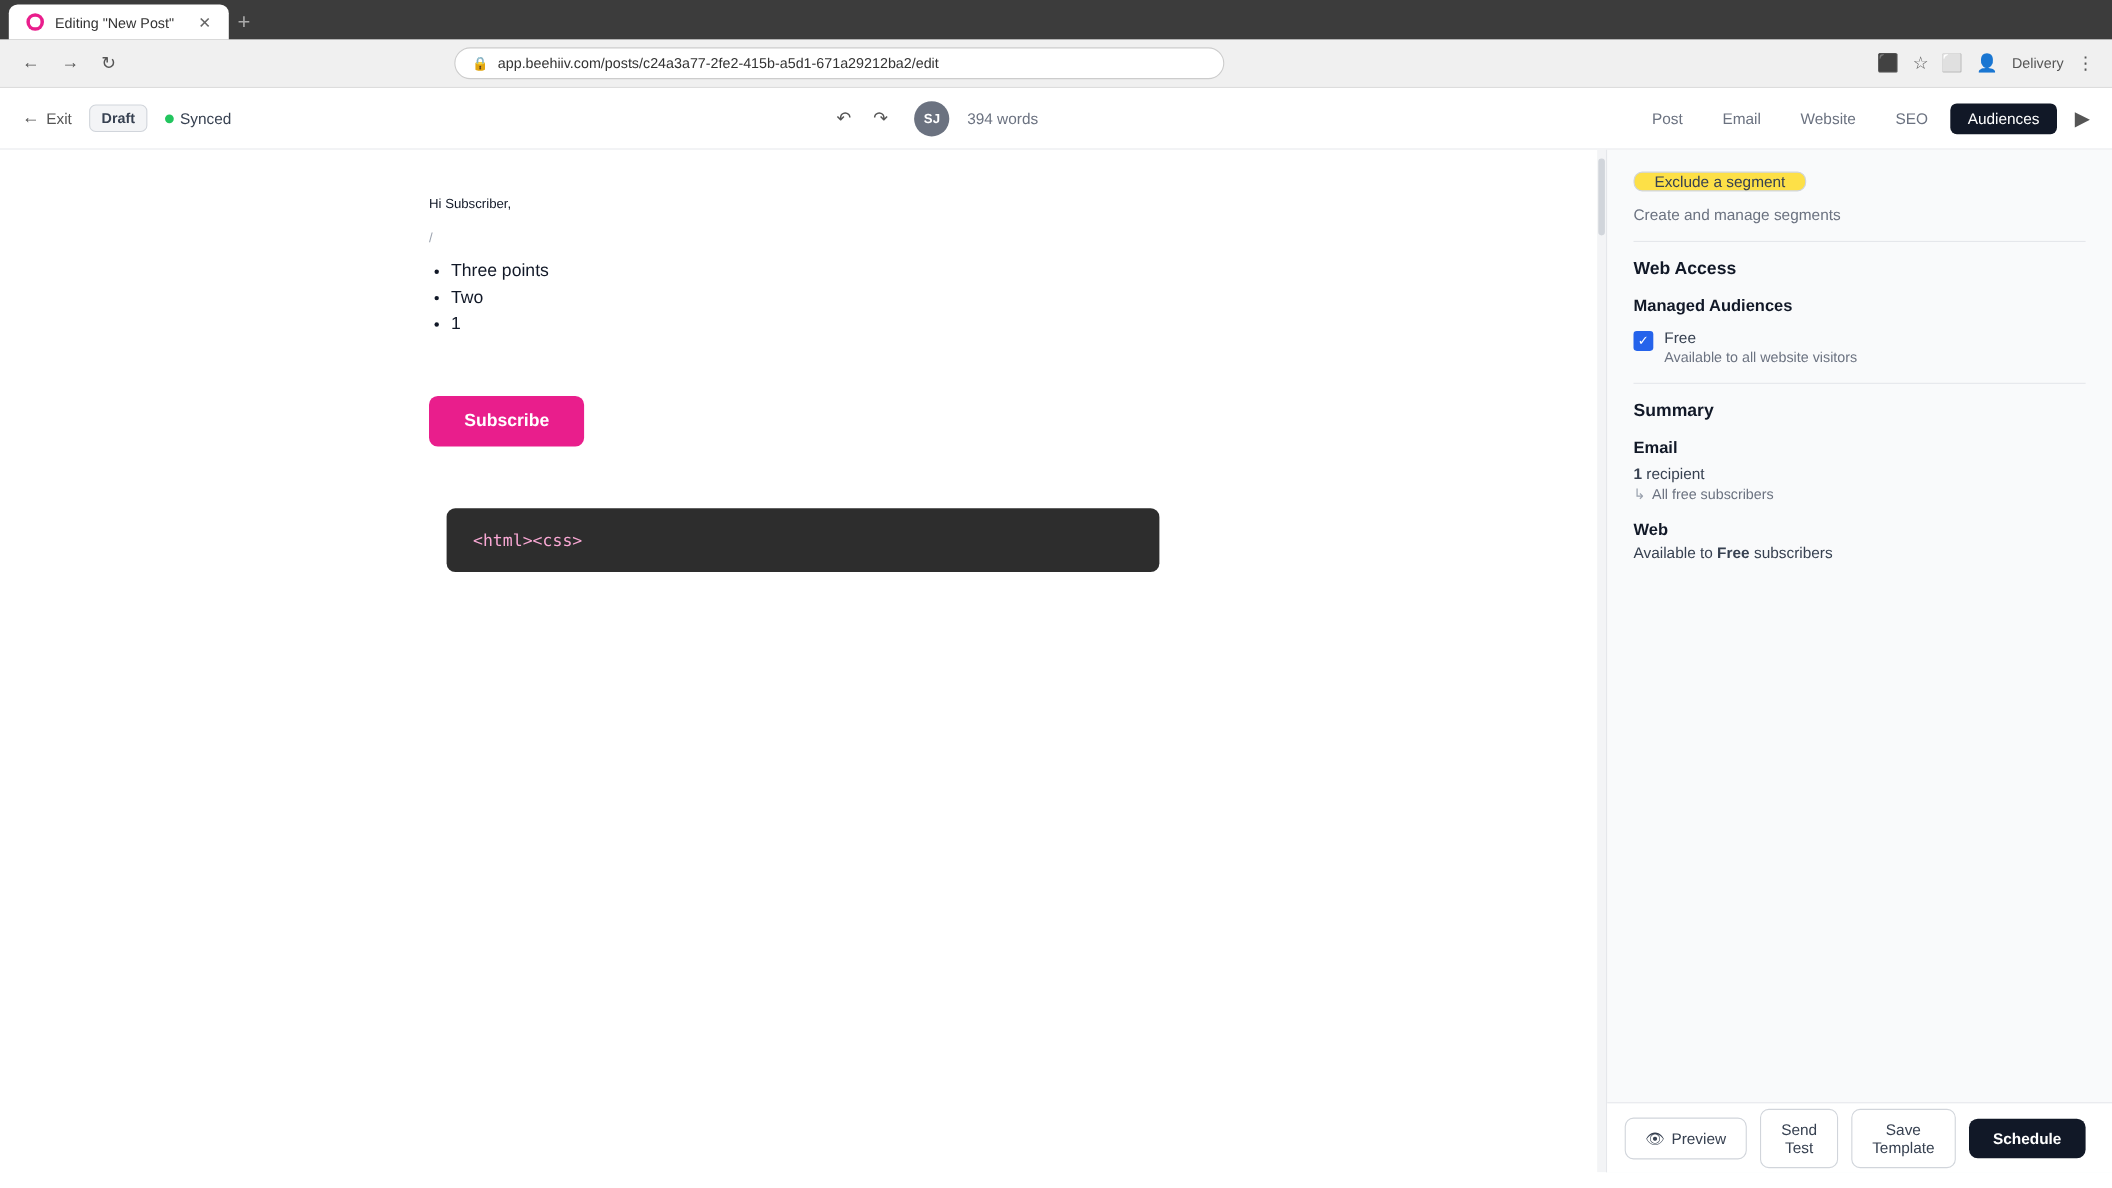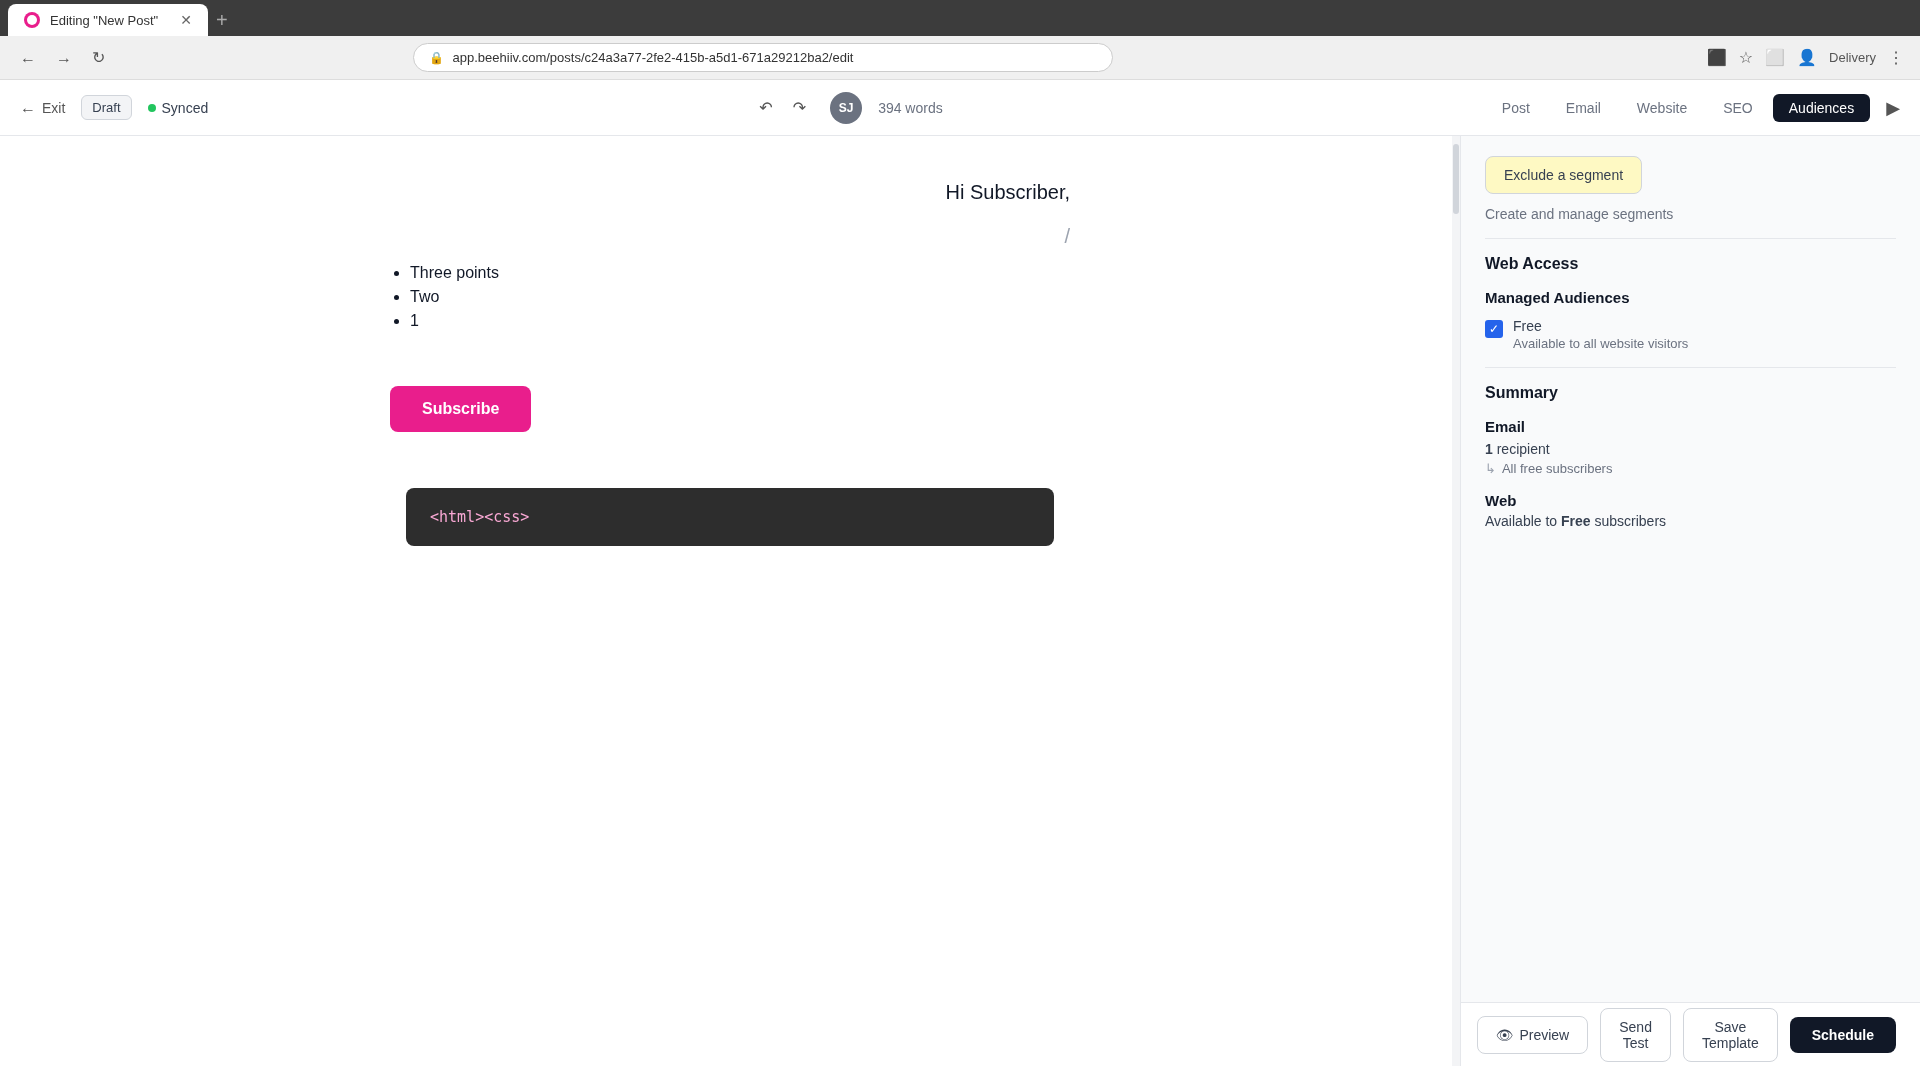--- a/index.html
+++ b/index.html
@@ -18,21 +18,21 @@
     .browser-actions { margin-left: auto; display: flex; gap: 12px; align-items: center; }
     .browser-action-btn { background: none; border: none; cursor: pointer; color: #555; font-size: 16px; }
 
     
     .app-container { display: flex; flex-direction: column; height: calc(1080px - 94px); }
 
     
     .top-bar { background: #fff; border-bottom: 1px solid #e5e7eb; height: 56px; display: flex; align-items: center; padding: 0 20px; gap: 16px; }
     .exit-btn { display: flex; align-items: center; gap: 6px; color: #555; font-size: 14px; cursor: pointer; text-decoration: none; }
     .exit-arrow { font-size: 16px; }
-    .draft-badge { background: #f3f4f6; border: 1px solid #d1d5db; border-radius: 6px; padding: 4px 10px; font-size: 13px; color: #374151; cursor: pointer; }
+    .draft-badge { background: #f3f4f6; border: 1px solid #d1d5db; border-radius: 6px; padding: 4px 10px; font-size: 13px; color: #374151; cursor: pointer; font-weight: bold; }
     .synced-badge { display: flex; align-items: center; gap: 6px; font-size: 14px; color: #374151; }
     .synced-dot { width: 8px; height: 8px; background: #22c55e; border-radius: 50%; }
 
     .top-bar-center { flex: 1; display: flex; justify-content: center; align-items: center; gap: 16px; }
     .undo-redo { display: flex; gap: 4px; }
     .undo-redo-btn { background: none; border: none; cursor: pointer; color: #555; font-size: 16px; padding: 4px 8px; }
     .avatar { width: 32px; height: 32px; background: #6b7280; border-radius: 50%; display: flex; align-items: center; justify-content: center; color: #fff; font-size: 12px; font-weight: 600; }
     .word-count { font-size: 14px; color: #6b7280; }
 
     .top-bar-nav { display: flex; gap: 4px; }
@@ -40,33 +40,33 @@
     .nav-tab.active { background: #111827; color: #fff; border-radius: 6px; }
 
     .collapse-btn { background: none; border: none; cursor: pointer; color: #555; font-size: 18px; }
 
     
     .main-content { display: flex; flex: 1; overflow: hidden; }
 
     
     .editor-area { flex: 1; background: #fff; overflow-y: auto; padding: 40px 60px; position: relative; }
     .editor-content { max-width: 680px; margin: 0 auto; }
-    .editor-text { font-size: 20px; color: #111827; line-height: 1.6; text-align: right; }
+    .editor-text { font-size: 12px; color: #111827; line-height: 1.6; }
     .editor-slash { color: #9ca3af; }
     .editor-list { margin: 12px 0 12px 20px; }
     .editor-list li { margin: 6px 0; font-size: 16px; color: #111827; }
     .subscribe-btn { background: #e91e8c; color: #fff; border: none; border-radius: 8px; padding: 14px 32px; font-size: 16px; font-weight: 600; cursor: pointer; margin: 24px 0; }
     .code-block { background: #2d2d2d; color: #f9a8d4; border-radius: 8px; padding: 20px 24px; font-family: monospace; font-size: 15px; margin: 24px 16px; }
 
     
     .right-panel { width: 460px; background: #f9fafb; border-left: 1px solid #e5e7eb; display: flex; flex-direction: column; overflow-y: auto; }
     .right-panel-content { padding: 20px 24px; flex: 1; }
     .section-title { font-size: 16px; font-weight: 600; color: #111827; margin-bottom: 16px; }
 
-    .exclude-btn { border: 1px solid #d1d5db; background: #fef9c3; border-radius: 8px; padding: 10px 18px; font-size: 14px; color: #374151; cursor: pointer; }
+    .exclude-btn { border: 1px solid #d1d5db; background: #fde047; border-radius: 8px; padding: 0 18px; font-size: 14px; color: #374151; cursor: pointer; }
     .create-link { color: #6b7280; font-size: 14px; text-decoration: none; cursor: pointer; display: block; margin-top: 12px; }
 
     .web-access-section { margin-bottom: 0; }
     .managed-audiences-title { font-size: 15px; font-weight: 600; color: #111827; margin-bottom: 12px; }
     .checkbox-row { display: flex; align-items: flex-start; gap: 10px; }
     .checkbox-custom { width: 18px; height: 18px; background: #2563eb; border-radius: 3px; display: flex; align-items: center; justify-content: center; flex-shrink: 0; margin-top: 2px; }
     .checkbox-check { color: #fff; font-size: 12px; }
     .checkbox-label { font-size: 14px; color: #374151; font-weight: 500; }
     .checkbox-sublabel { font-size: 13px; color: #6b7280; margin-top: 2px; }
 

